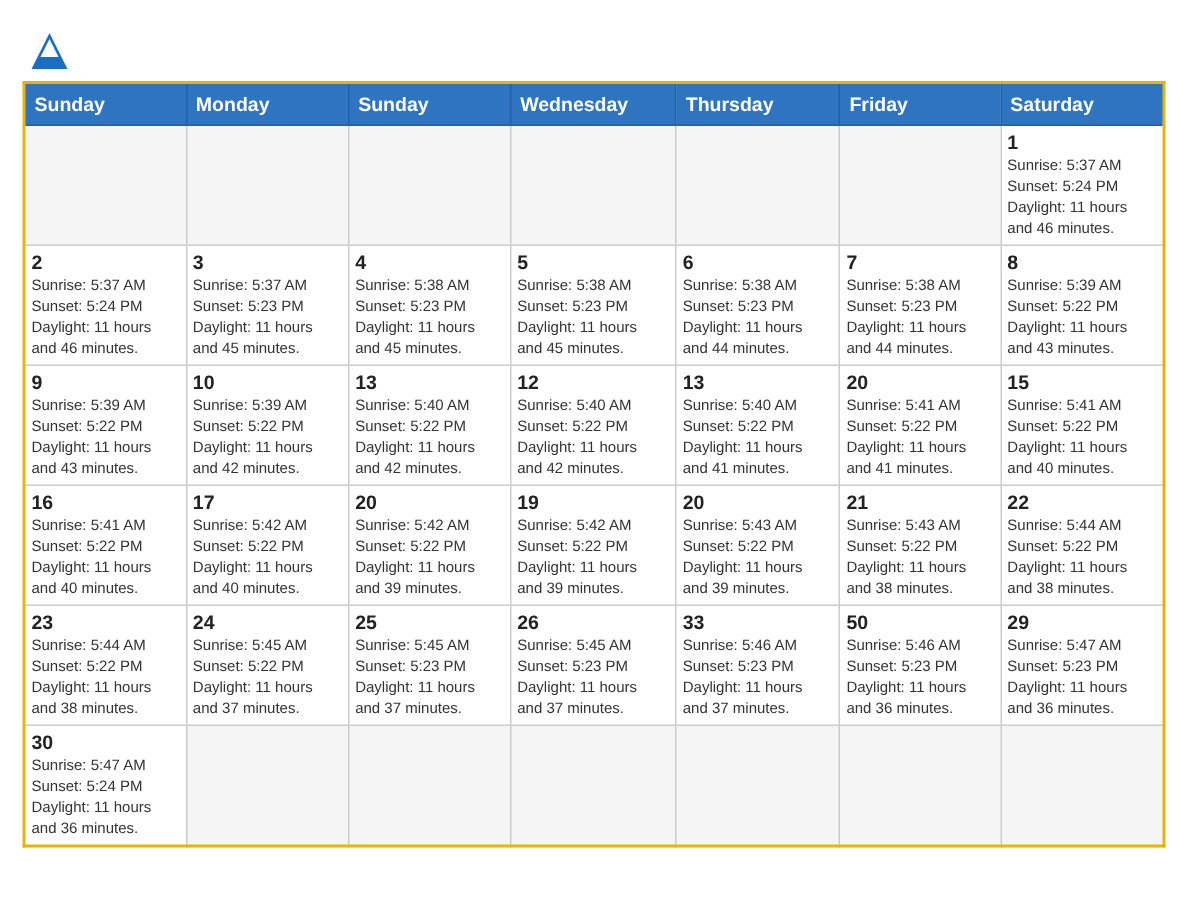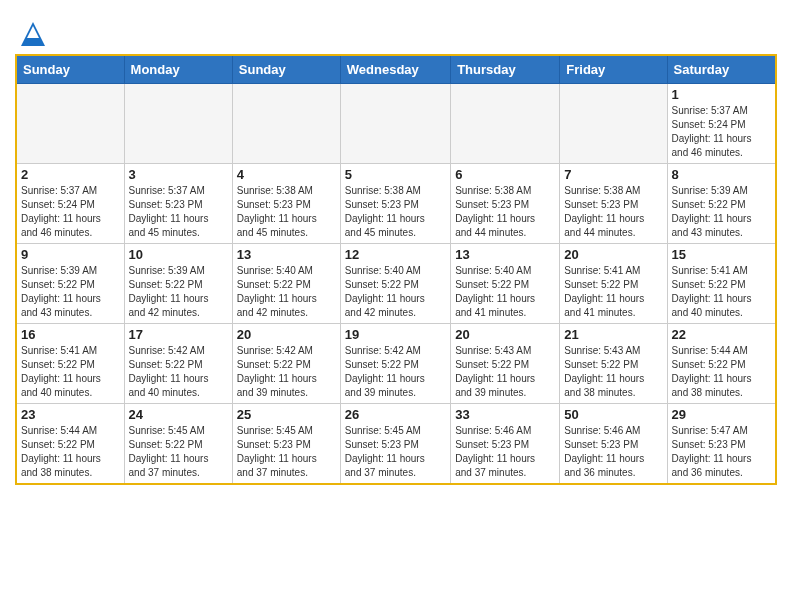--- a/index.html
+++ b/index.html
@@ -342,14 +342,29 @@
 and 36 minutes.</div>
         </td>
         <td>
           <span class="day-number">29</span>
           <div class="day-info" style="white-space: pre-line;">Sunrise: 5:47 AM
 Sunset: 5:23 PM
 Daylight: 11 hours
 and 36 minutes.</div>
         </td>
       </tr>
+      <tr class="last-row">
+        <td class="has-day">
+          <span class="day-number">30</span>
+          <div class="day-info" style="white-space: pre-line;">Sunrise: 5:47 AM
+Sunset: 5:24 PM
+Daylight: 11 hours
+and 36 minutes.</div>
+        </td>
+        <td class="empty"></td>
+        <td class="empty"></td>
+        <td class="empty"></td>
+        <td class="empty"></td>
+        <td class="empty"></td>
+        <td class="empty"></td>
+      </tr>
     </tbody>
 </table>
 
 </body></html>

